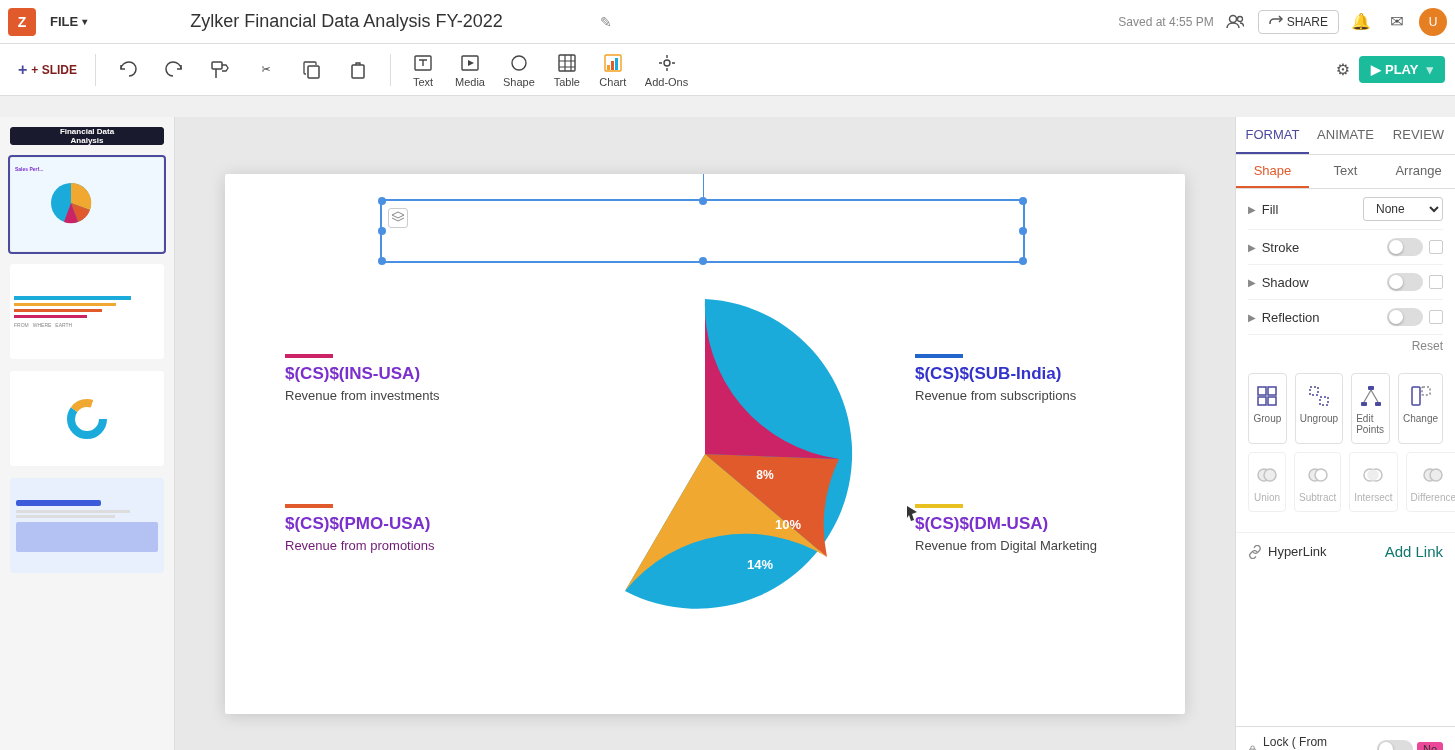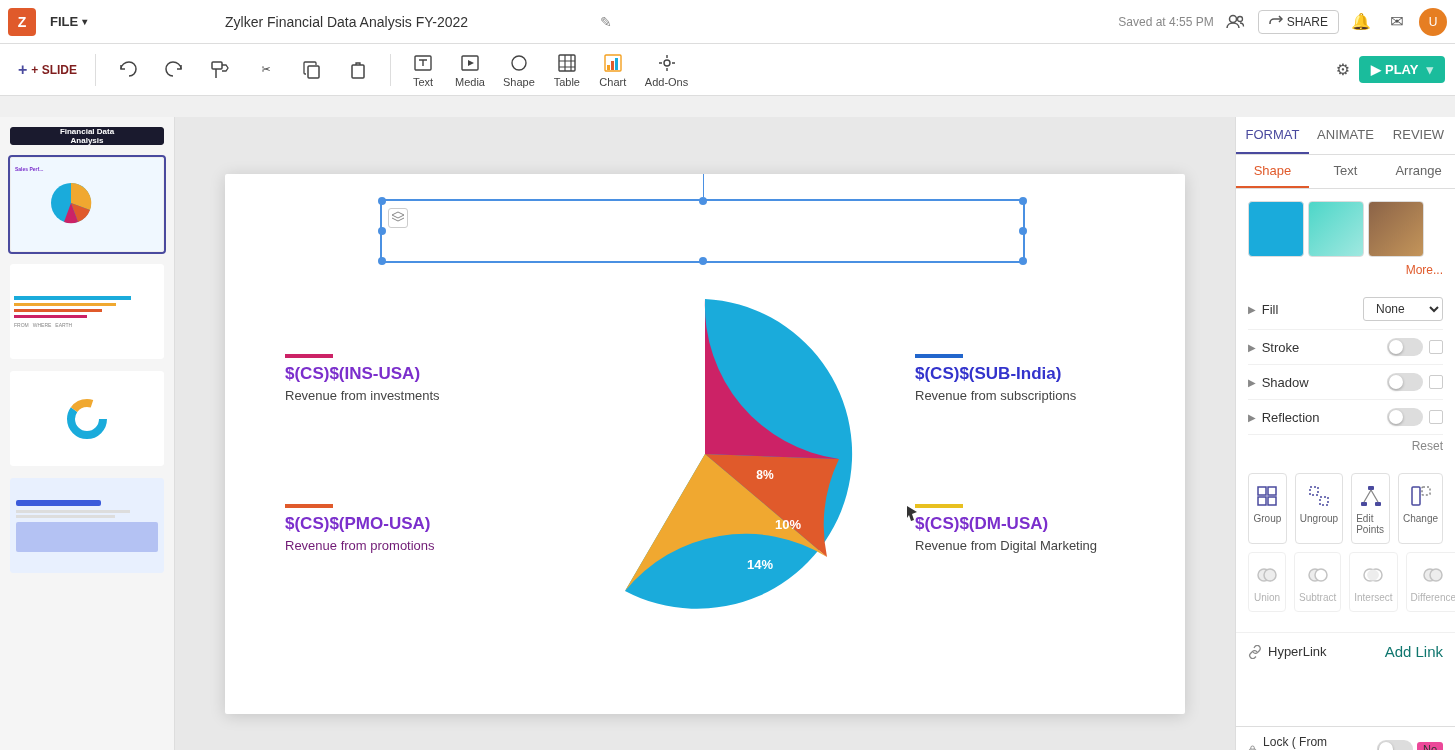--- a/index.html
+++ b/index.html
@@ -5,21 +5,21 @@
     * { box-sizing: border-box; margin: 0; padding: 0; }
     body { font-family: 'Segoe UI', Arial, sans-serif; background: #f0f0f0; width: 1455px; height: 750px; overflow: hidden; }
 
     
     .top-bar {
       display: flex; align-items: center; background: #fff; height: 44px;
       border-bottom: 1px solid #ddd; padding: 0 8px; gap: 8px;
     }
     .logo-icon { width: 28px; height: 28px; background: #e05a2b; border-radius: 4px; display:flex; align-items:center; justify-content:center; color:#fff; font-size:14px; font-weight:bold; }
     .file-btn { display:flex; align-items:center; gap:4px; font-size:13px; font-weight:600; color:#333; cursor:pointer; padding: 4px 6px; border-radius:3px; }
-    .doc-title { font-size:14px; color:#333; flex:1; text-align:center; }
+    .doc-title { font-size:18px; color:#333; flex:1; text-align:center; }
     .save-status { font-size:12px; color:#888; }
     .share-btn { display:flex; align-items:center; gap:4px; background:#fff; border:1px solid #ccc; border-radius:4px; padding:4px 10px; font-size:12px; cursor:pointer; color:#333; }
     .avatar { width:28px; height:28px; border-radius:50%; background:#e67e22; display:flex; align-items:center; justify-content:center; color:#fff; font-size:12px; }
     .icon-btn { width:28px; height:28px; display:flex; align-items:center; justify-content:center; cursor:pointer; color:#555; font-size:16px; }
 
     
     .toolbar {
       display:flex; align-items:center; background:#fff; height:52px;
       border-bottom:1px solid #ddd; padding: 0 10px; gap:2px;
     }
@@ -387,28 +387,20 @@
       <div class="rpanel-tab">ANIMATE</div>
       <div class="rpanel-tab">REVIEW</div>
     </div>
 
     <div class="rpanel-subtabs">
       <div class="rpanel-subtab active">Shape</div>
       <div class="rpanel-subtab">Text</div>
       <div class="rpanel-subtab">Arrange</div>
     </div>
 
-    <div class="color-section">
-      <div class="color-swatches">
-        <div class="color-swatch" style="background:#1aabdb;"></div>
-        <div class="color-swatch" style="background:linear-gradient(135deg,#4dd6c8,#a0e8e0);"></div>
-        <div class="color-swatch" style="background:linear-gradient(135deg,#8b6347,#c4955a);"></div>
-      </div>
-      <div class="more-btn">More...</div>
-    </div>
 
     <div class="control-section">
       <div class="control-row">
         <span class="control-label">
           <span class="control-arrow">▶</span>
           <span>Fill</span>
         </span>
         <select class="select-box">
           <option>None</option>
         </select>

